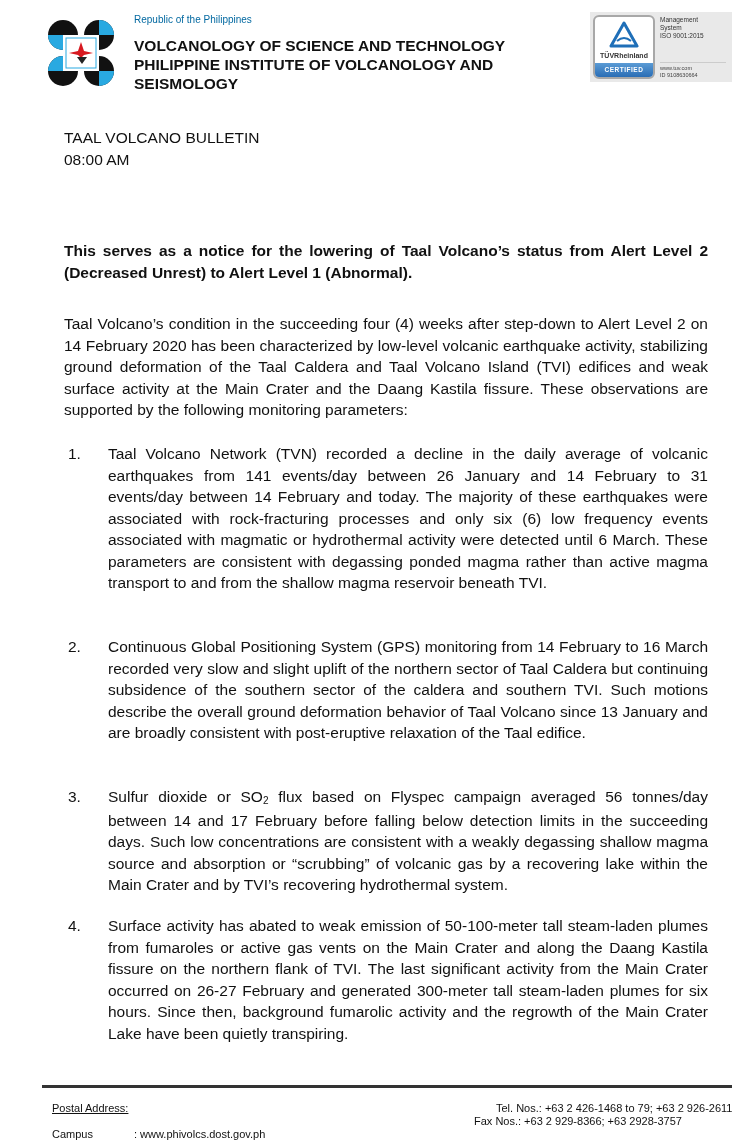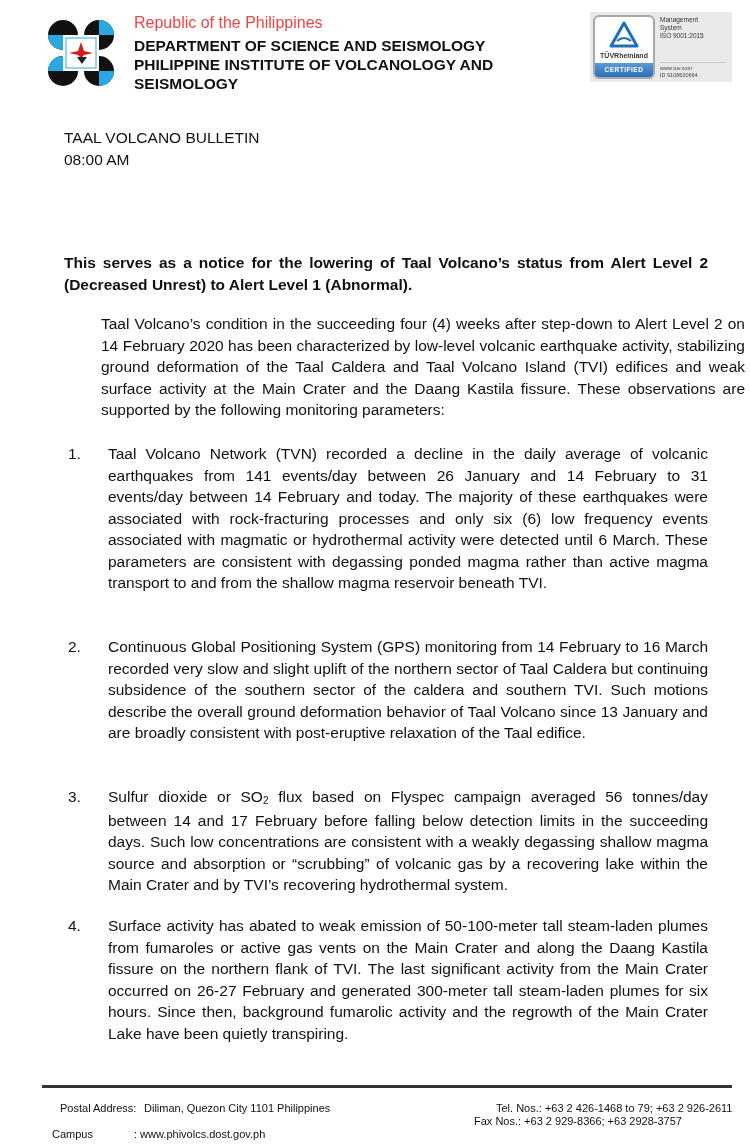--- a/index.html
+++ b/index.html
@@ -2,53 +2,53 @@
 <html><head>
 <meta charset="utf-8">
 <style>
   html, body { margin: 0; padding: 0; background: #ffffff; }
   body { width: 750px; height: 1144px; position: relative; overflow: hidden;
          font-family: "Liberation Sans", sans-serif; color: #111; }
   .abs { position: absolute; }
 
   
   #logo { left: 46px; top: 18px; width: 70px; height: 70px; }
-  #hdr-republic { left: 134px; top: 14px; font-size: 16px; color: #ef4444; }
+  #hdr-republic { left: 134px; top: 14px; font-size: 10px; color: #0369a1; }
   #hdr-dept { left: 134px; top: 36px; font-size: 15.5px; font-weight: bold; line-height: 19px; width: 440px; }
 
   #tuv { left: 590px; top: 12px; width: 142px; height: 70px; background: #e9e9e9; }
   #tuv-badge { position: absolute; left: 3px; top: 3px; width: 62px; height: 64px; background: #fff;
                border: 2px solid #a8a8a8; border-radius: 6px; box-sizing: border-box; overflow: hidden; }
   #tuv-name { position: absolute; left: 0; right: 0; top: 35px; text-align: center; font-size: 7px; font-weight: bold; color: #333; }
   #tuv-cert { position: absolute; left: 0; right: 0; bottom: 0; height: 14px; background: linear-gradient(#5b9bd5, #2a6db5);
               color: #fff; font-size: 6.5px; font-weight: bold; text-align: center; line-height: 14px; letter-spacing: 0.5px; }
   #tuv-info { position: absolute; left: 70px; top: 4px; font-size: 6.5px; color: #333; line-height: 8px; }
   #tuv-web { position: absolute; left: 70px; top: 50px; font-size: 5.5px; color: #444; line-height: 7px;
              border-top: 1px solid #ccc; padding-top: 2px; width: 66px; }
 
   
   .doc { left: 64px; width: 644px; font-size: 15.5px; line-height: 21.5px; }
   #bulletin-head { top: 127px; }
   #bulletin-head .title { font-weight: normal; }
-  #notice { top: 240px; font-weight: bold; text-align: justify; margin-top: 12px; }
-  #intro { top: 313px; text-align: justify; margin-left: 37px; }
+  #notice { top: 240px; font-weight: bold; text-align: justify; }
+  #intro { top: 313px; text-align: justify; }
 
   .item { position: absolute; left: 64px; width: 644px; font-size: 15.5px; line-height: 21.5px; }
   .item .num { position: absolute; left: 4px; top: 0; }
   .item .txt { margin-left: 44px; text-align: justify; display: block; }
   #item1 { top: 443px; }
   #item2 { top: 636px; }
   #item3 { top: 786px; }
   #item4 { top: 915px; }
   sub.small { font-size: 10px; vertical-align: baseline; position: relative; top: 2px; }
 
   
   #footer-rule { left: 42px; top: 1085px; width: 690px; height: 3px; background: #333; }
   .ft { font-size: 11px; line-height: 13px; color: #111; }
-  #ft-postal-label { left: 60px; top: 1102px; }
+  #ft-postal-label { left: 52px; top: 1102px; text-decoration: underline; }
   #ft-postal-val { left: 134px; top: 1102px; width: 300px; }
   #ft-web-label { left: 52px; top: 1128px; }
   #ft-web-val { left: 134px; top: 1128px; }
   #ft-tel { left: 496px; top: 1102px; }
   #ft-fax { left: 474px; top: 1115px; }
 </style>
 </head>
 <body>
 
 <div id="logo" class="abs">
@@ -67,21 +67,21 @@
     <rect x="17" y="17" width="36" height="36" fill="#fff"></rect>
     <rect x="20" y="20" width="30" height="30" fill="#fff" stroke="#29a9e1" stroke-width="1"></rect>
 
     <path d="M35 24 L38 33 L47 35 L38 37 L35 40 L32 37 L23 35 L32 33 Z" fill="#d71920"></path>
     <path d="M31 39 L41 39 L36 46 Z" fill="#222"></path>
   </svg>
 </div>
 
 <div id="hdr-republic" class="abs">Republic of the Philippines</div>
 <div id="hdr-dept" class="abs">
-  <div>DEPARTMENT OF SCIENCE AND SEISMOLOGY</div>
+  <div>VOLCANOLOGY OF SCIENCE AND TECHNOLOGY</div>
   <div>PHILIPPINE INSTITUTE OF VOLCANOLOGY AND SEISMOLOGY</div>
 </div>
 
 <div id="tuv" class="abs">
   <div id="tuv-badge">
     <svg style="position:absolute;left:14px;top:4px" width="30" height="28" viewBox="0 0 30 28">
       <path d="M15 2 L28 25 L2 25 Z" fill="none" stroke="#1f6fb8" stroke-width="3" stroke-linejoin="round"></path>
       <path d="M8 20 Q15 14 22 20" fill="none" stroke="#1f6fb8" stroke-width="2"></path>
     </svg>
     <div id="tuv-name">TÜVRheinland</div>
@@ -123,18 +123,17 @@
 </div>
 
 <div id="item4" class="item">
   <span class="num">4.</span>
   <span class="txt">Surface activity has abated to weak emission of 50-100-meter tall steam-laden plumes from fumaroles or active gas vents on the Main Crater and along the Daang Kastila fissure on the northern flank of TVI. The last significant activity from the Main Crater occurred on 26-27 February and generated 300-meter tall steam-laden plumes for six hours. Since then, background fumarolic activity and the regrowth of the Main Crater Lake have been quietly transpiring.</span>
 </div>
 
 <div id="footer-rule" class="abs"></div>
 <div id="ft-postal-label" class="abs ft">Postal Address:</div>
 <div id="ft-postal-val" class="abs ft">
-  <div style="padding-left:10px">Diliman, Quezon City 1101 Philippines</div>
 </div>
 <div id="ft-web-label" class="abs ft">Campus</div>
 <div id="ft-web-val" class="abs ft">: www.phivolcs.dost.gov.ph</div>
 <div id="ft-tel" class="abs ft">Tel. Nos.: +63 2 426-1468 to 79; +63 2 926-2611</div>
 <div id="ft-fax" class="abs ft">Fax Nos.: +63 2 929-8366; +63 2928-3757</div>
 
 </body></html>

